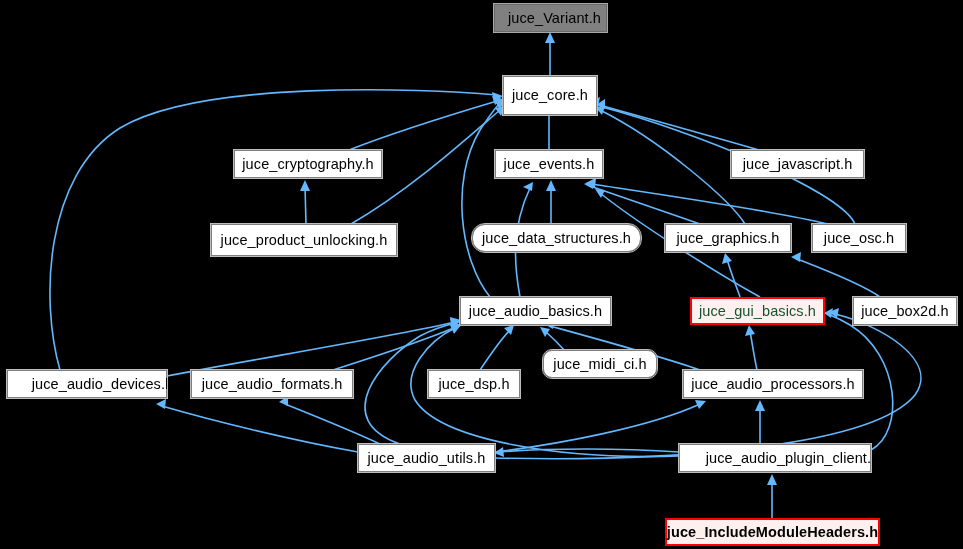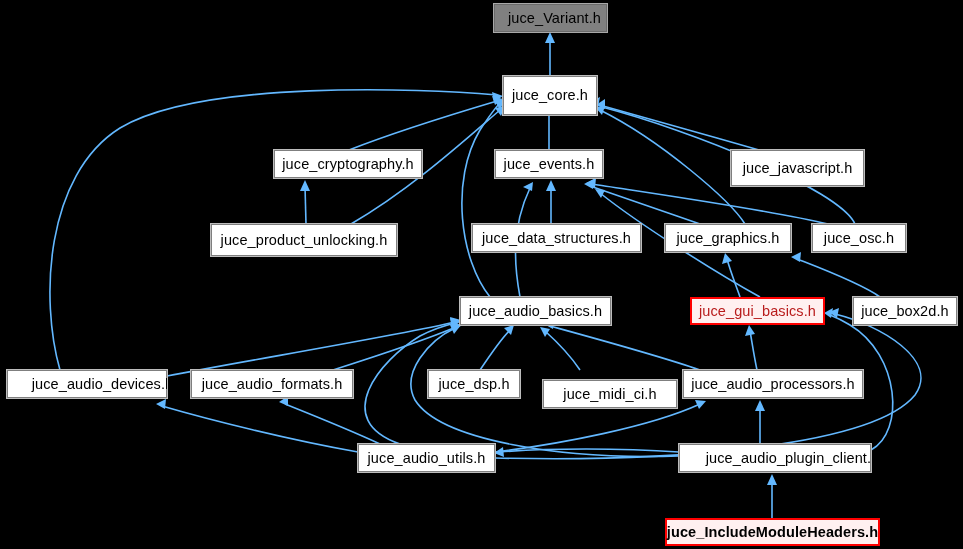--- a/index.html
+++ b/index.html
@@ -46,21 +46,21 @@
   .node.gray {
     background: #808080;
     border: 1px solid #6a6a6a;
     outline: 1px solid #a8a8a8;
     color: #000000;
   }
   .node.red {
     background: #fff0f0;
     border: 2px solid #ff0000;
     outline: none;
-    color: #b91c1c;
+    color: #14532d;
   }
   .node.root {
     background: #fff0f0;
     border: 2px solid #ff0000;
     outline: none;
     color: #000000;
     font-weight: bold;
   }
   .edge {
     fill: none;
@@ -210,33 +210,33 @@
         <path class="arrowhead" d="M772,474 l-5,11 l10,0 Z" fill="#63b8ff"></path>
       </g>
     </svg>
   <div id="node-layer">
       <div class="node gray" style="left: 494px; top: 4px; width: 113px; height: 28px; padding-left: 8px;">
         <span>juce_Variant.h</span>
       </div>
       <div class="node plain" style="left: 503px; top: 76px; width: 94px; height: 39px;">
         <span>juce_core.h</span>
       </div>
-      <div class="node plain" style="left: 234px; top: 150px; width: 148px; height: 28px; margin-left: 40px;">
+      <div class="node plain" style="left: 234px; top: 150px; width: 148px; height: 28px;">
         <span>juce_cryptography.h</span>
       </div>
       <div class="node plain" style="left: 495px; top: 150px; width: 108px; height: 28px;">
         <span>juce_events.h</span>
       </div>
-      <div class="node plain" style="left: 731px; top: 150px; width: 133px; height: 36px;">
+      <div class="node plain" style="left: 731px; top: 150px; width: 133px; height: 28px;">
         <span>juce_javascript.h</span>
       </div>
       <div class="node plain" style="left: 211px; top: 224px; width: 186px; height: 32px;">
         <span>juce_product_unlocking.h</span>
       </div>
-      <div class="node plain" style="left: 472px; top: 224px; width: 169px; height: 28px;">
+      <div class="node plain" style="left: 472px; top: 224px; width: 169px; height: 28px; border-radius: 13px;">
         <span>juce_data_structures.h</span>
       </div>
       <div class="node plain" style="left: 665px; top: 224px; width: 126px; height: 28px;">
         <span>juce_graphics.h</span>
       </div>
       <div class="node plain" style="left: 812px; top: 224px; width: 94px; height: 28px;">
         <span>juce_osc.h</span>
       </div>
       <div class="node plain" style="left: 460px; top: 297px; width: 151px; height: 28px;">
         <span>juce_audio_basics.h</span>
@@ -249,21 +249,21 @@
       </div>
       <div class="node plain" style="left: 7px; top: 370px; width: 160px; height: 28px; padding-left: 31px;">
         <span>juce_audio_devices.h</span>
       </div>
       <div class="node plain" style="left: 191px; top: 370px; width: 162px; height: 28px;">
         <span>juce_audio_formats.h</span>
       </div>
       <div class="node plain" style="left: 428px; top: 370px; width: 92px; height: 28px;">
         <span>juce_dsp.h</span>
       </div>
-      <div class="node plain" style="left: 543px; top: 380px; width: 134px; height: 28px;">
+      <div class="node plain" style="left: 543px; top: 350px; width: 114px; height: 28px; border-radius: 9px;">
         <span>juce_midi_ci.h</span>
       </div>
       <div class="node plain" style="left: 683px; top: 370px; width: 180px; height: 28px;">
         <span>juce_audio_processors.h</span>
       </div>
       <div class="node plain" style="left: 358px; top: 444px; width: 137px; height: 28px;">
         <span>juce_audio_utils.h</span>
       </div>
       <div class="node plain" style="left: 679px; top: 444px; width: 192px; height: 28px; padding-left: 35px;">
         <span>juce_audio_plugin_client.h</span>

